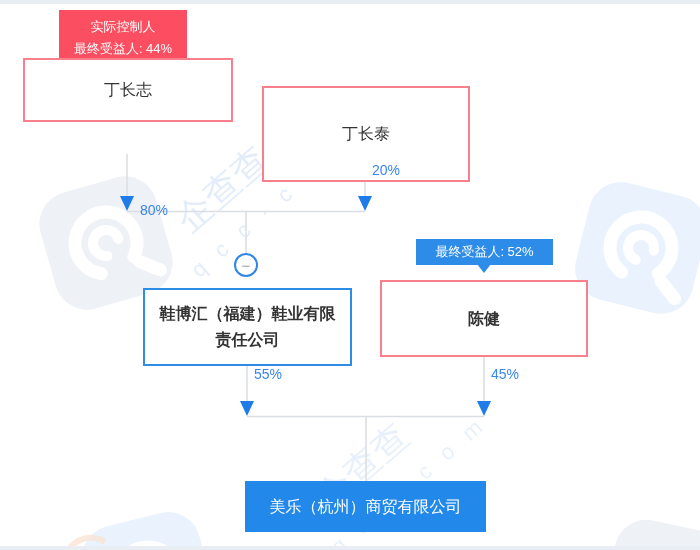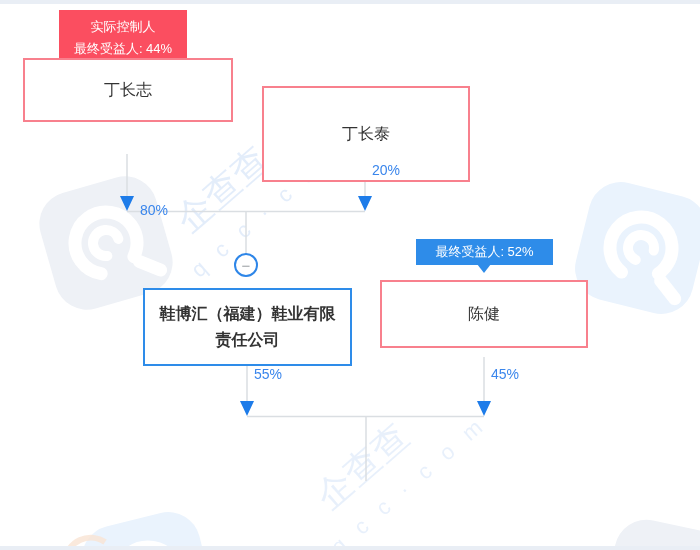--- a/index.html
+++ b/index.html
@@ -21,21 +21,21 @@
   .node{
     display:flex;align-items:center;justify-content:center;text-align:center;
     background:#fff;color:#333;font-size:16px;line-height:26px;padding:4px 10px;
   }
   .node.red{border:2px solid #f8808d;}
   .node.blue{border:2px solid #2e8ce9;}
   .node.solid{background:#2288e9;color:#fff;border:none;font-size:16px;}
   #node-shareholder-left {left:23px; top:58px; width:210px;height:64px;}
   #node-shareholder-right{left:262px;top:74px; width:208px;height:96px;margin-top:12px;}
   #node-holding-company {left:143px;top:288px;width:209px;height:78px;font-weight:bold;}
-  #node-shareholder-chen{left:380px;top:280px;width:208px;height:68px;}
+  #node-shareholder-chen{left:380px;top:280px;width:208px;height:77px;font-weight:bold;}
   #node-target-company {left:245px;top:481px;width:241px;height:51px;}
 
   
   .badge{color:#fff;border-radius:0;text-align:center;}
   .badge .ptr{position:absolute;bottom:-8px;width:0;height:0;
     border-left:7px solid transparent;border-right:7px solid transparent;}
   #badge-actual-controller{
     left:59px;top:10px;width:128px;height:56px;background:#fb4e60;
     font-size:13px;line-height:22px;padding-top:6px;
   }
@@ -134,20 +134,23 @@
   </div>
 
   <div class="node blue" id="node-holding-company">
     <span>鞋博汇（福建）鞋业有限责任公司</span>
   </div>
 
   <div class="node red" id="node-shareholder-chen">
     <span>陈健</span>
   </div>
 
+  <div class="node solid" id="node-target-company">
+    <span>美乐（杭州）商贸有限公司</span>
+  </div>
 
   <div class="collapse-btn">
     <span>−</span>
   </div>
 
   <div class="pct" id="pct-80">80%</div>
   <div class="pct" id="pct-20">20%</div>
   <div class="pct" id="pct-55">55%</div>
   <div class="pct" id="pct-45">45%</div>
 

